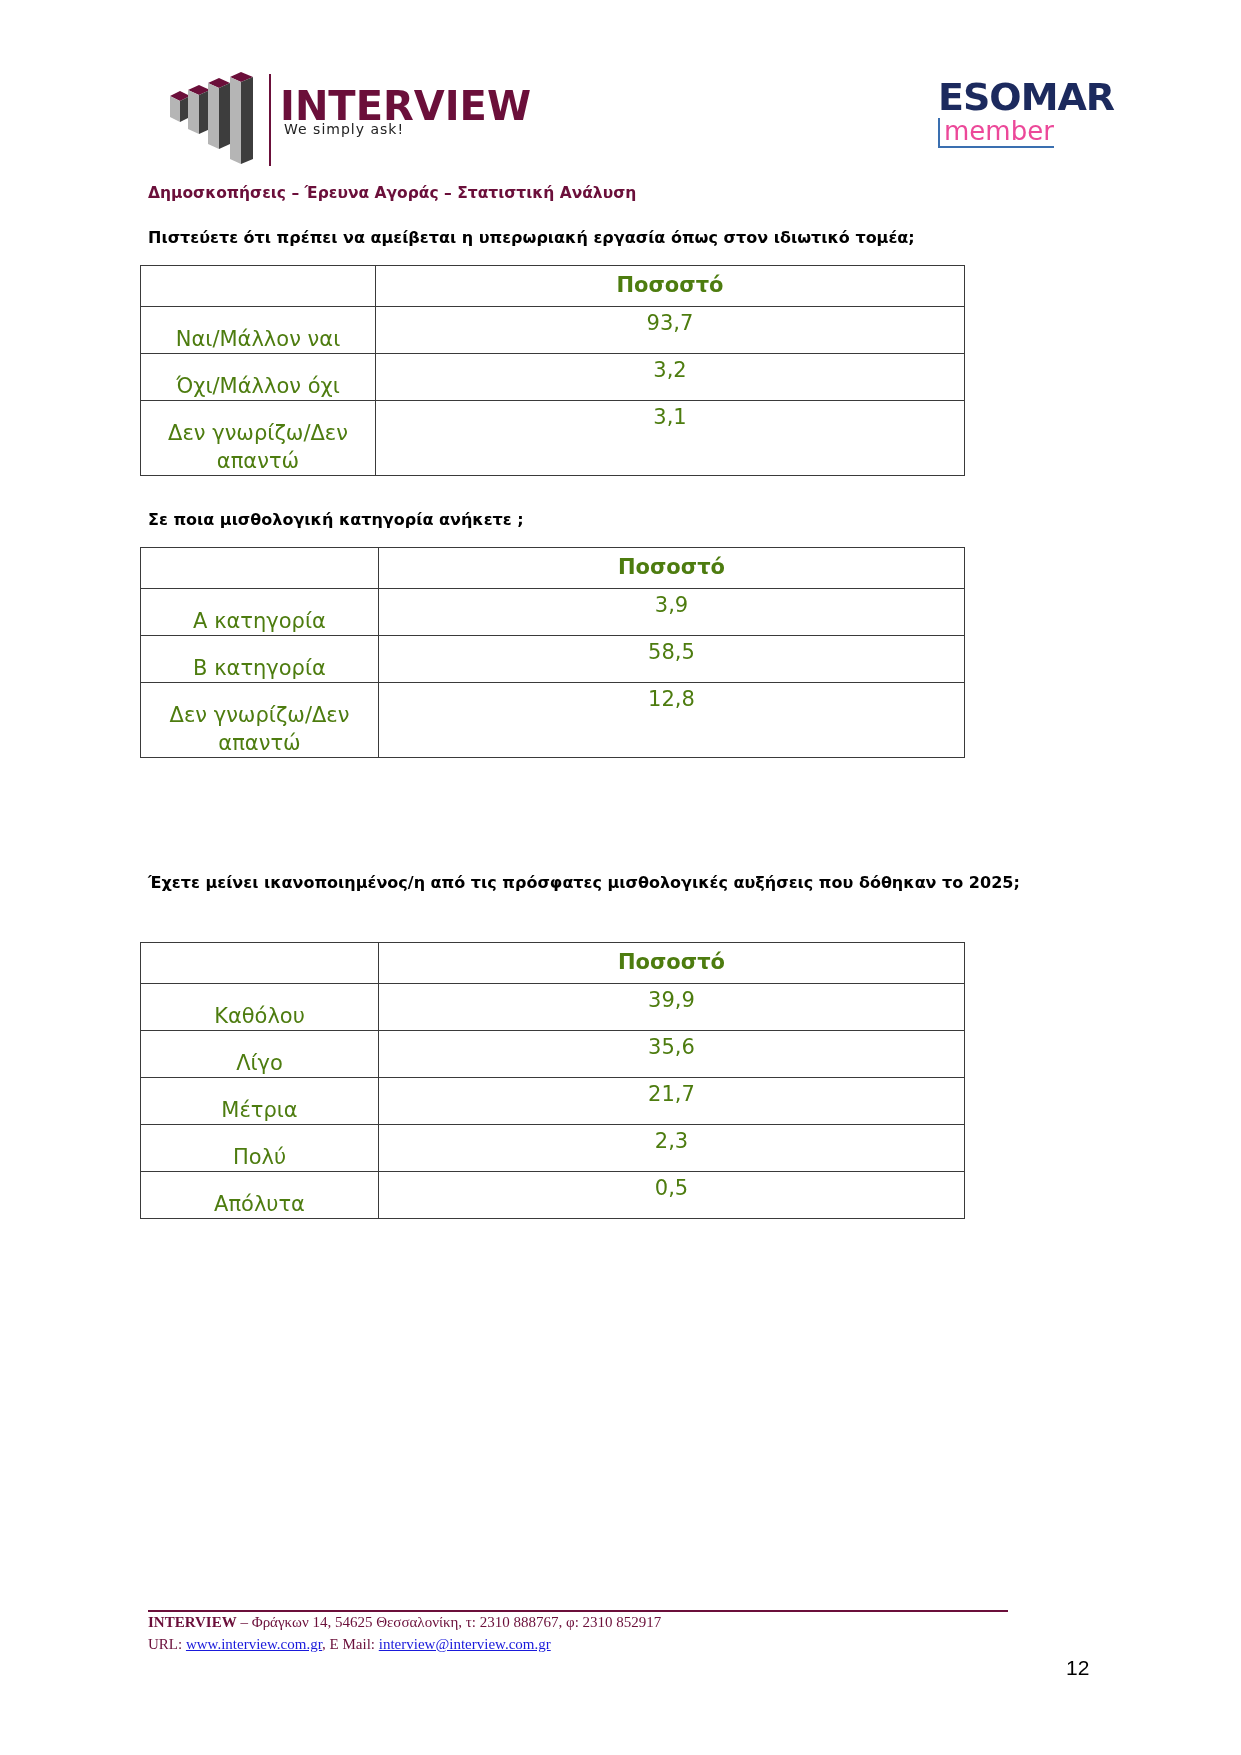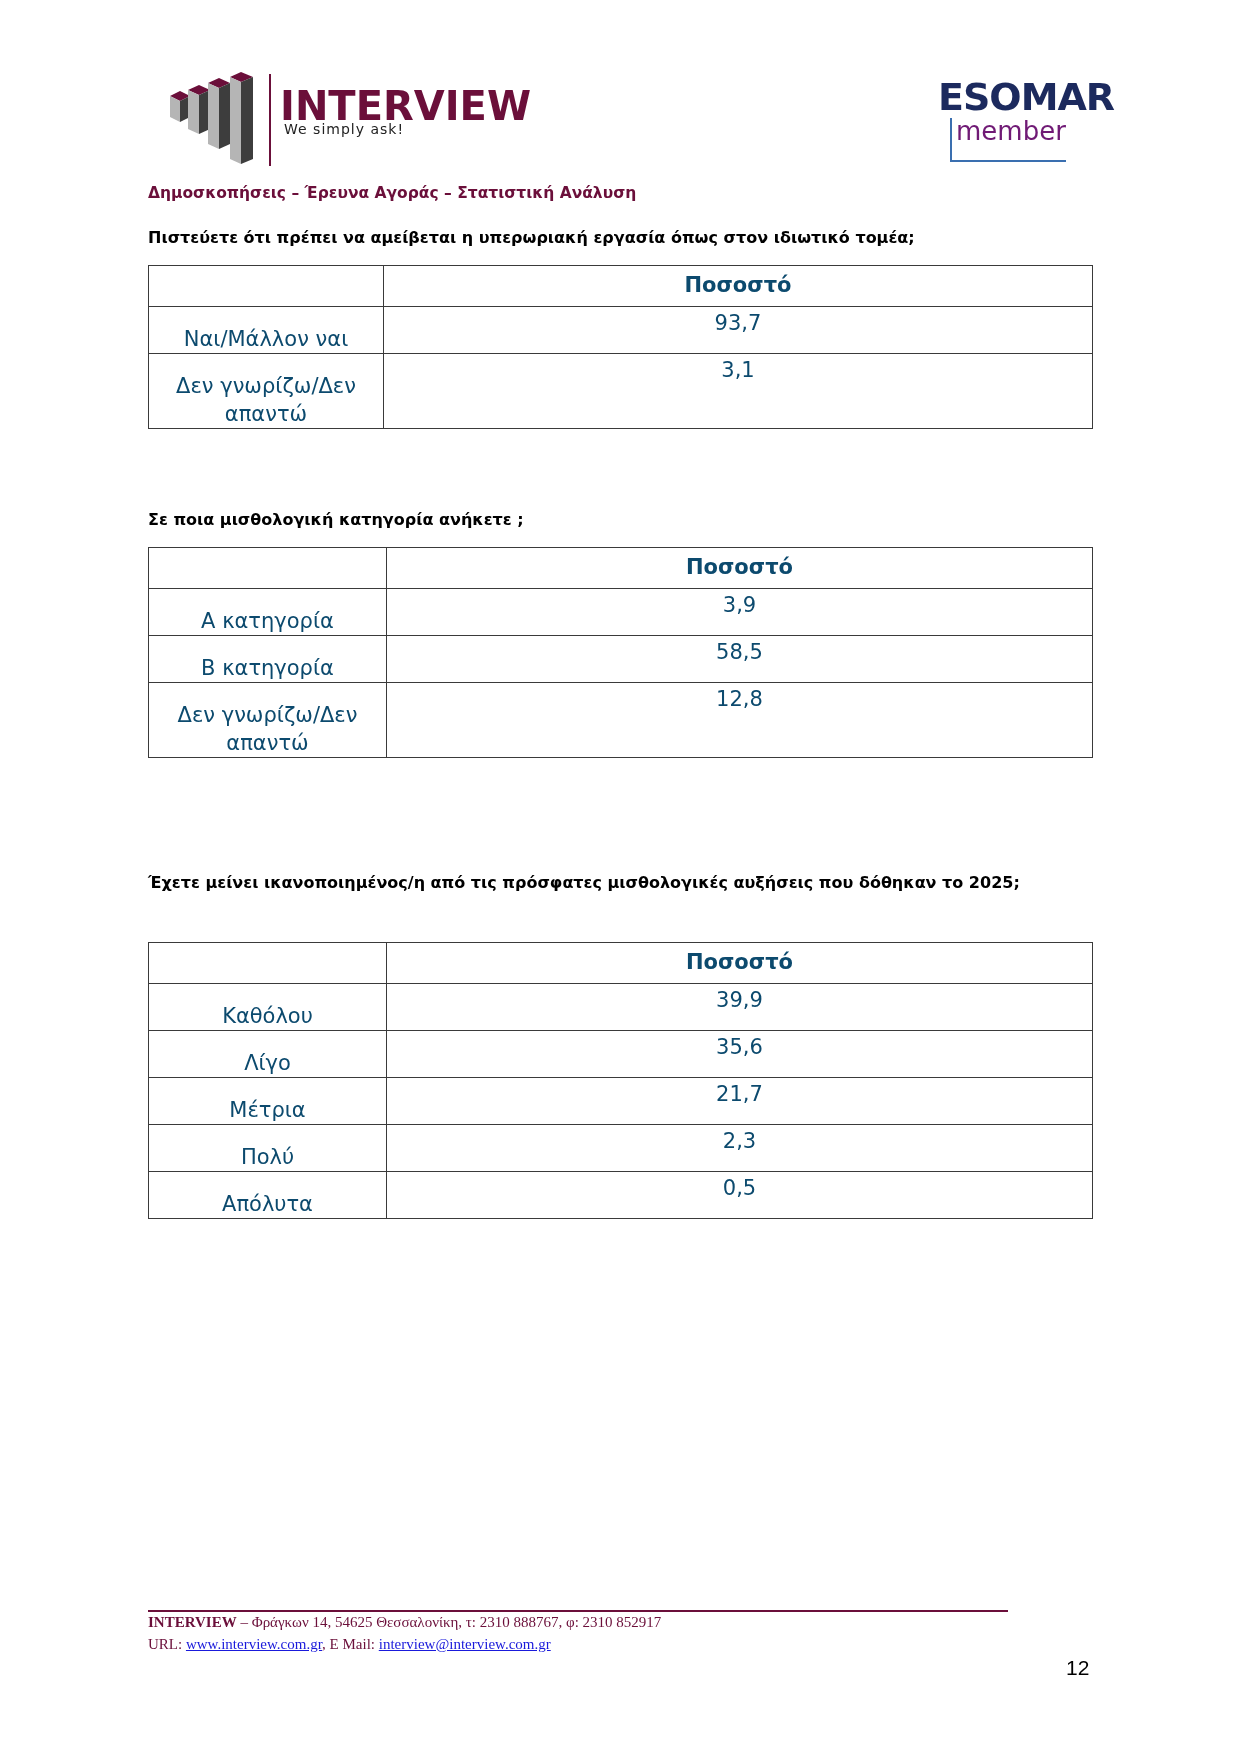--- a/index.html
+++ b/index.html
@@ -8,27 +8,27 @@
 
   .abs { position: absolute; }
 
   
   .logo-bars { left: 168px; top: 72px; width: 90px; height: 92px; }
   .logo-rule { left: 269px; top: 74px; width: 2px; height: 92px; background: #6b0f3a; }
   .logo-name { left: 280px; top: 86px; font-family: "DejaVu Sans", sans-serif; font-weight: bold; font-size: 40px; letter-spacing: 0px; color: #6b0f3a; line-height: 1; }
   .logo-tag { left: 284px; top: 121px; font-family: "DejaVu Sans", sans-serif; font-size: 14px; color: #222; letter-spacing: 1px; }
 
   .esomar-name { left: 938px; top: 78px; font-family: "DejaVu Sans", sans-serif; font-weight: bold; font-size: 38px; color: #1c2a5e; line-height: 1; letter-spacing: -1px; }
-  .esomar-member { left: 938px; top: 118px; font-family: "DejaVu Sans", sans-serif; font-size: 26px; color: #701a75; line-height: 1; padding-left: 4px; border-left: 2px solid #3a6fb0; border-bottom: 2px solid #3a6fb0; padding-bottom: 16px; margin-left: 12px; }
+  .esomar-member { left: 938px; top: 118px; font-family: "DejaVu Sans", sans-serif; font-size: 26px; color: #ec4899; line-height: 1; padding-left: 4px; border-left: 2px solid #3a6fb0; border-bottom: 2px solid #3a6fb0; padding-bottom: 2px; }
 
   .subtitle { left: 148px; top: 184px; font-family: "DejaVu Sans", sans-serif; font-weight: bold; font-size: 15.5px; color: #6b0f3a; }
 
   .question { left: 148px; font-family: "DejaVu Sans", sans-serif; font-weight: bold; font-size: 16px; color: #000; line-height: 31px; }
 
-  table.survey { position: absolute; left: 148px; width: 945px; border-collapse: collapse; font-family: "DejaVu Sans", sans-serif; font-size: 21px; color: #0c4a6e; }
+  table.survey { position: absolute; left: 140px; width: 825px; border-collapse: collapse; font-family: "DejaVu Sans", sans-serif; font-size: 21px; color: #4d7c0f; }
   table.survey td, table.survey th { border: 1.5px solid #3a3a3a; text-align: center; vertical-align: top; font-weight: normal; }
   table.survey th.val-head { font-weight: bold; }
   table.survey td.label { padding-top: 18px; line-height: 28px; }
   table.survey td.val { padding-top: 2px; line-height: 28px; }
   table.survey th { padding-top: 5px; line-height: 28px; }
 
   .footer-rule { left: 148px; top: 1610px; width: 860px; height: 2px; background: #6b0f3a; }
   .footer-line { left: 148px; width: 860px; text-align: left; font-family: Liberation Serif, serif; font-size: 15px; color: #6b0f3a; }
   .footer-line b { font-weight: bold; }
   .footer-line a { color: #1a1adb; text-decoration: underline; }
@@ -71,20 +71,24 @@
       <col>
     </colgroup>
   <tbody>
       <tr style="height:41px">
     <th></th>
     <th class="val-head">Ποσοστό</th>
   </tr>
   <tr style="height:42px">
     <td class="label">Ναι/Μάλλον ναι</td>
     <td class="val">93,7</td>
+  </tr>
+  <tr style="height:42px">
+    <td class="label">Όχι/Μάλλον όχι</td>
+    <td class="val">3,2</td>
   </tr>
   <tr style="height:69px">
     <td class="label" style="padding-left:18px;padding-right:18px;">Δεν γνωρίζω/Δεν απαντώ</td>
     <td class="val">3,1</td>
   </tr>
 </tbody>
   </table>
 
 <div class="abs question" style="top:504px;">Σε ποια μισθολογική κατηγορία ανήκετε ;</div>
 <table class="survey" style="top:547px;">

